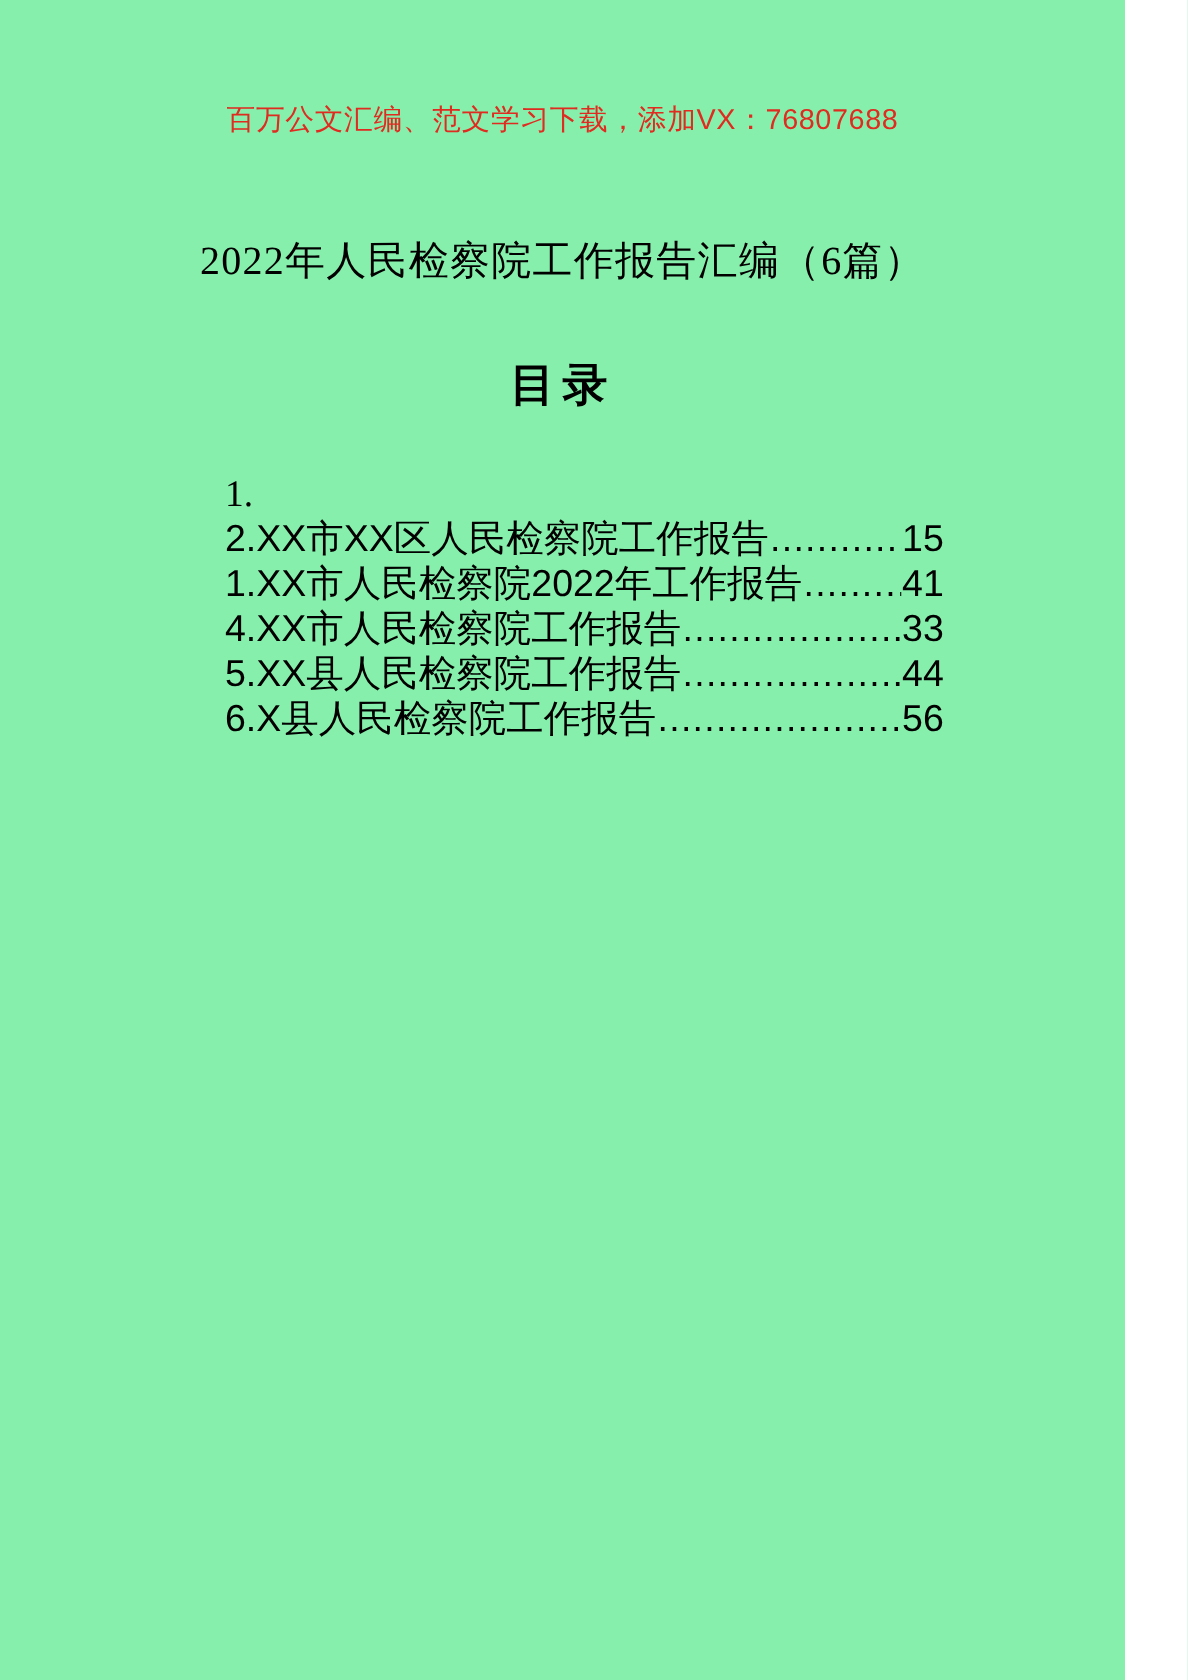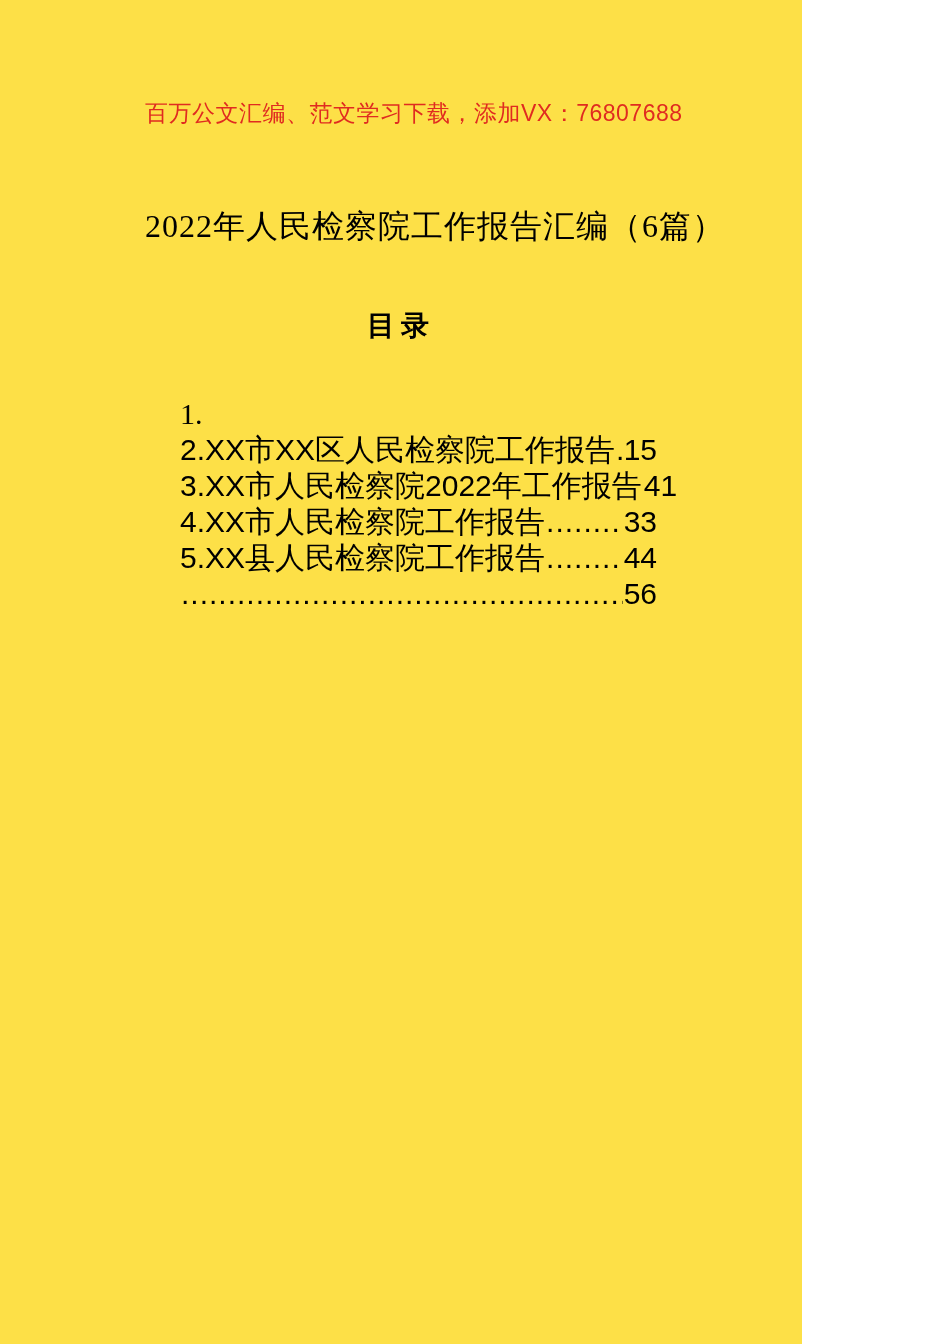--- a/index.html
+++ b/index.html
@@ -2,26 +2,26 @@
 <html><head>
 <meta charset="utf-8">
 <style>
   html, body {
     margin: 0;
     padding: 0;
     background: #ffffff;
   }
   .page {
     position: relative;
-    width: 802px;
+    width: 900px;
     height: 1344px;
-    background: #fde047;
+    background: #86efac;
     overflow: hidden;
     box-sizing: border-box;
-    padding: 18px 145px;
+    padding: 0 145px;
     color: #000000;
     font-family: "Liberation Serif", serif;
   }
   .promo {
     margin-top: 80px;
     text-align: center;
     color: #e02b20;
     font-size: 23px;
     line-height: 30px;
     font-family: "Liberation Sans", sans-serif;
@@ -34,21 +34,21 @@
     font-size: 32px;
     line-height: 50px;
     font-weight: 400;
     letter-spacing: 1px;
     font-family: "Liberation Serif", serif;
     white-space: nowrap;
   }
   .toc-heading {
     margin-top: 53px;
     text-align: center;
-    font-size: 28px;
+    font-size: 36px;
     line-height: 44px;
     font-weight: 600;
     letter-spacing: 6px;
     font-family: "Liberation Sans", sans-serif;
   }
   .toc {
     margin-top: 48px;
     font-size: 30px;
     line-height: 36px;
   }
@@ -102,36 +102,37 @@
     <div class="toc-first-number">1.</div>
 
 
     <div class="toc-row">
       <span class="toc-label">2.XX市XX区人民检察院工作报告</span>
       <span class="toc-dots">........................................................................................................</span>
       <span class="toc-page">15</span>
     </div>
 
     <div class="toc-row">
-      <span class="toc-label">3.XX市人民检察院2022年工作报告</span>
+      <span class="toc-label">1.XX市人民检察院2022年工作报告</span>
       <span class="toc-dots">........................................................................................................</span>
       <span class="toc-page">41</span>
     </div>
 
     <div class="toc-row">
       <span class="toc-label">4.XX市人民检察院工作报告</span>
       <span class="toc-dots">........................................................................................................</span>
       <span class="toc-page">33</span>
     </div>
 
     <div class="toc-row">
       <span class="toc-label">5.XX县人民检察院工作报告</span>
       <span class="toc-dots">........................................................................................................</span>
       <span class="toc-page">44</span>
     </div>
 
     <div class="toc-row">
+      <span class="toc-label">6.X县人民检察院工作报告</span>
       <span class="toc-dots">........................................................................................................</span>
       <span class="toc-page">56</span>
     </div>
 
   </div>
 </div>
 
 </body></html>

